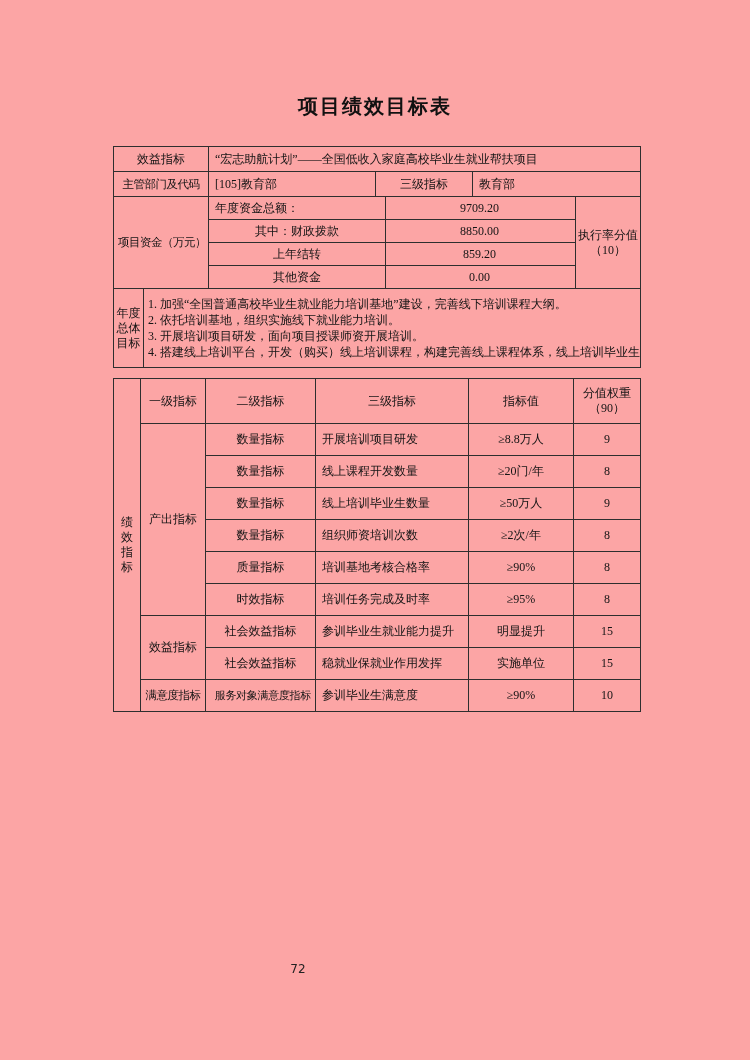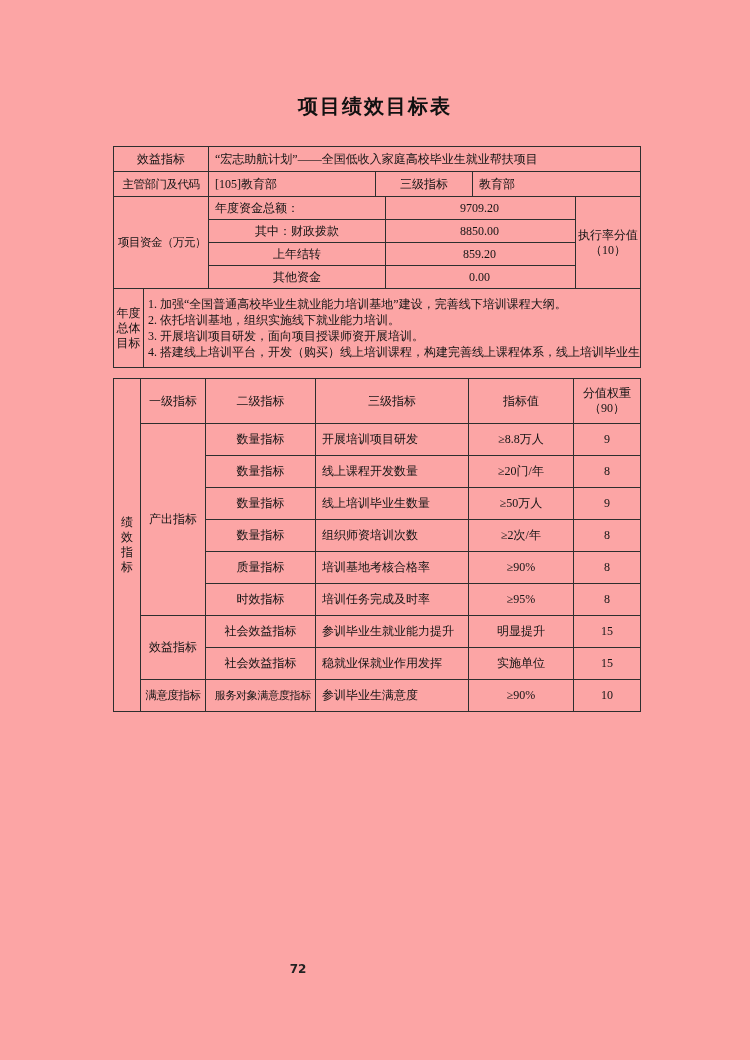--- a/index.html
+++ b/index.html
@@ -35,21 +35,21 @@
   .r31 td{height:29px;}
   .c{text-align:center;}
   .l{text-align:left;padding-left:6px !important;}
   .rt{text-align:center;padding-right:6px !important;}
   td.tight{padding:1px 1px;font-size:11.5px;letter-spacing:-0.5px;text-align:center;}
   td.sm{font-size:11px;letter-spacing:-0.3px;text-align:right;padding:1px 1px;}
   td.goals-cell{padding:7px 8px;white-space:normal;}
   .goal-line{line-height:16px;font-size:12px;white-space:nowrap;}
   .page-num{
     position:absolute;top:962px;left:0;width:596px;text-align:center;
-    font-size:12px;font-weight:bold;color:#222;
+    font-size:12px;font-weight:normal;color:#222;
     font-family:"DejaVu Sans","Liberation Sans",sans-serif;
   }
 </style>
 </head>
 <body>
 
 <div class="page">
 
   <div class="doc-title">项目绩效目标表</div>
 

